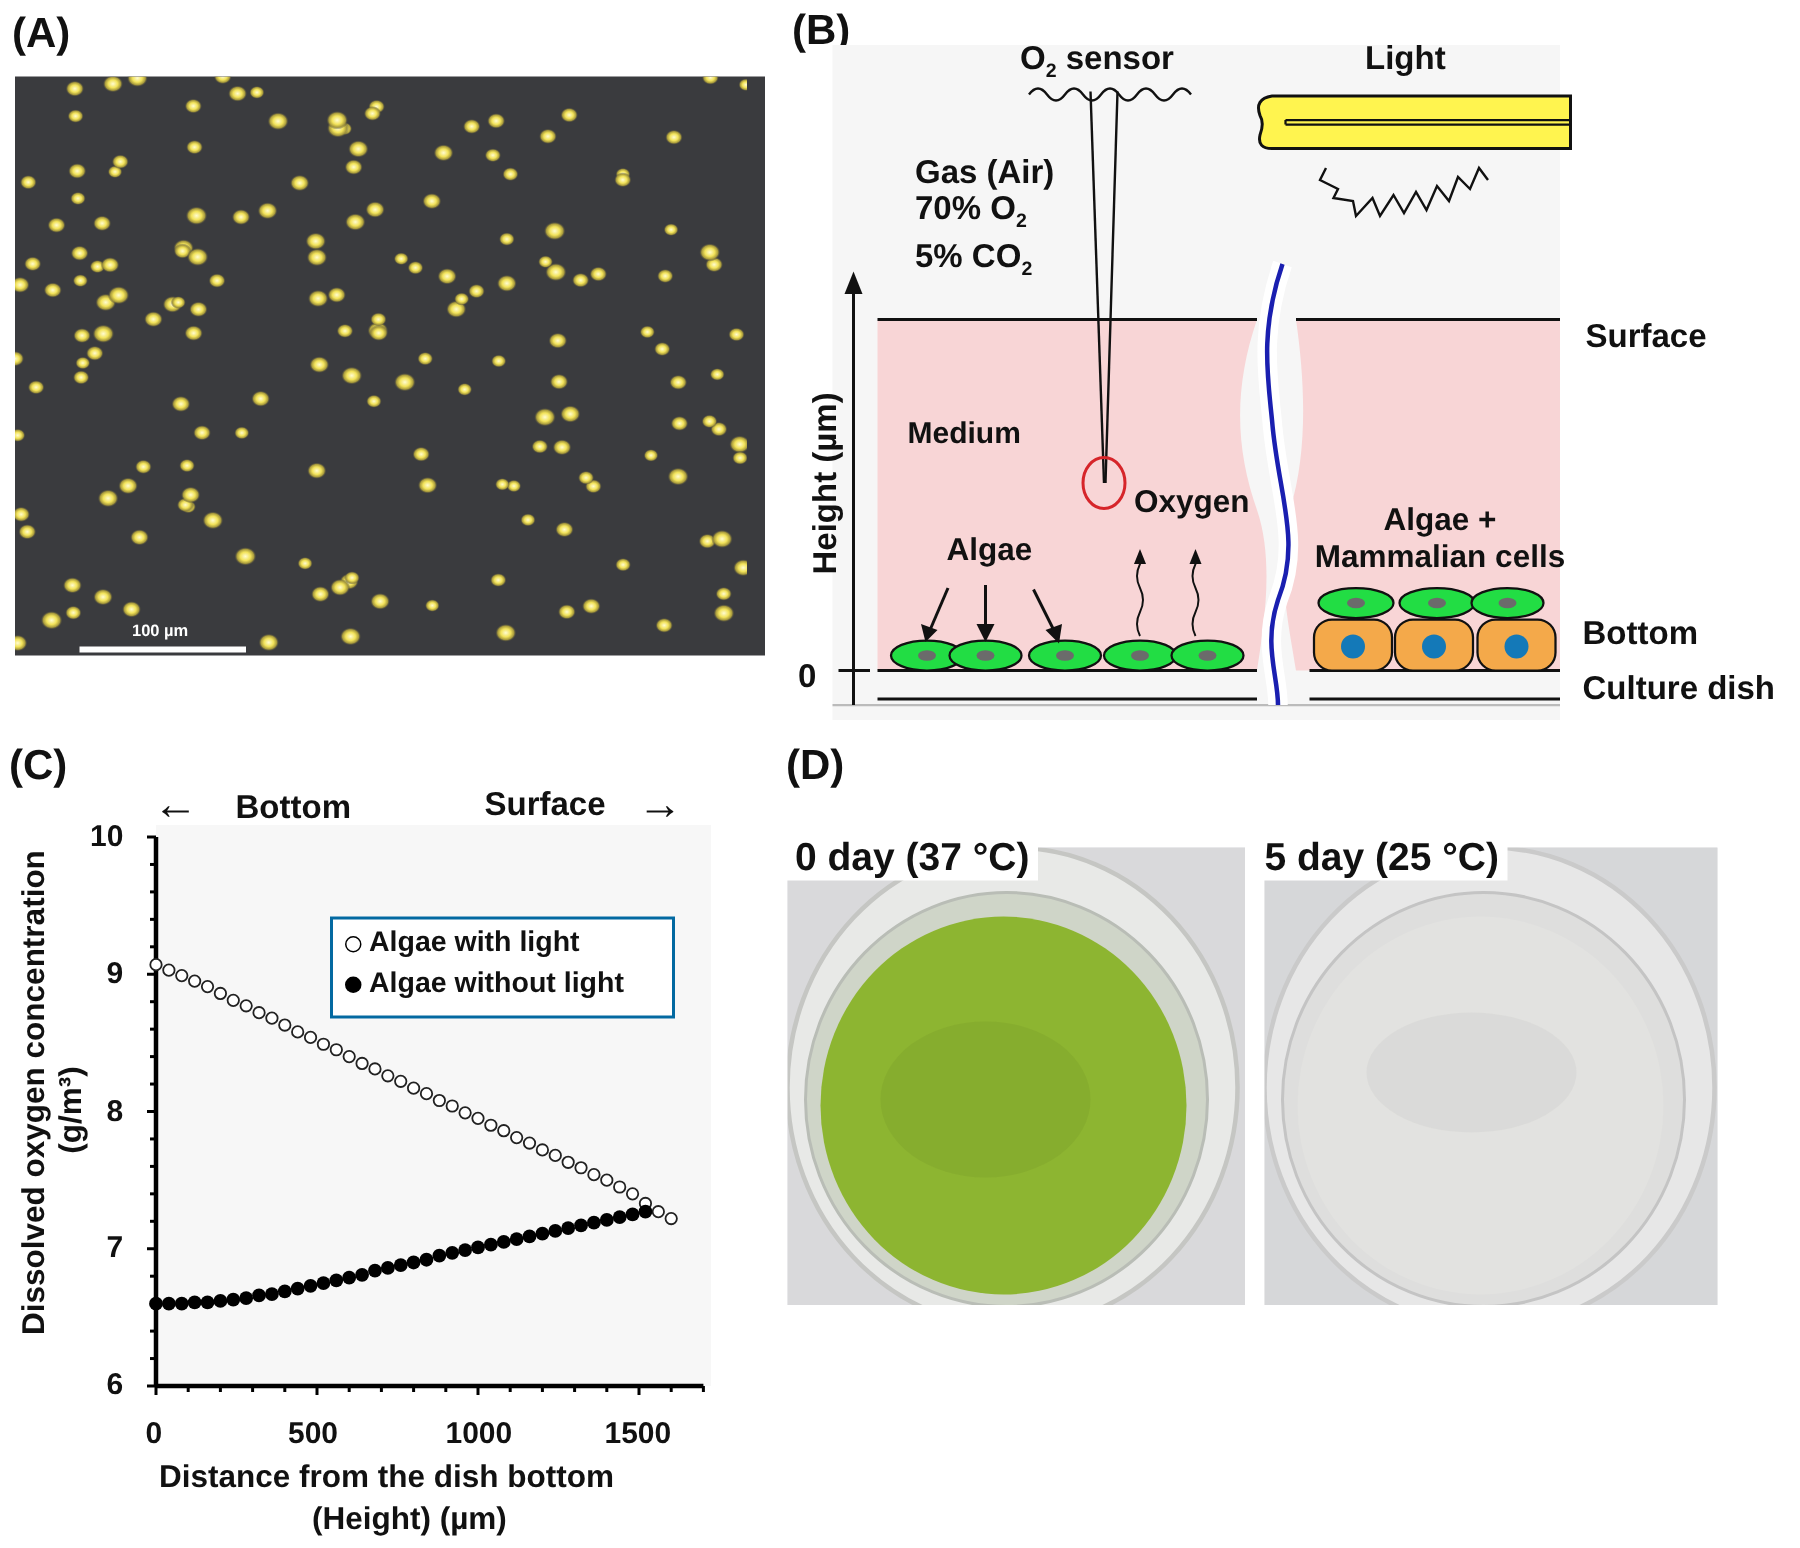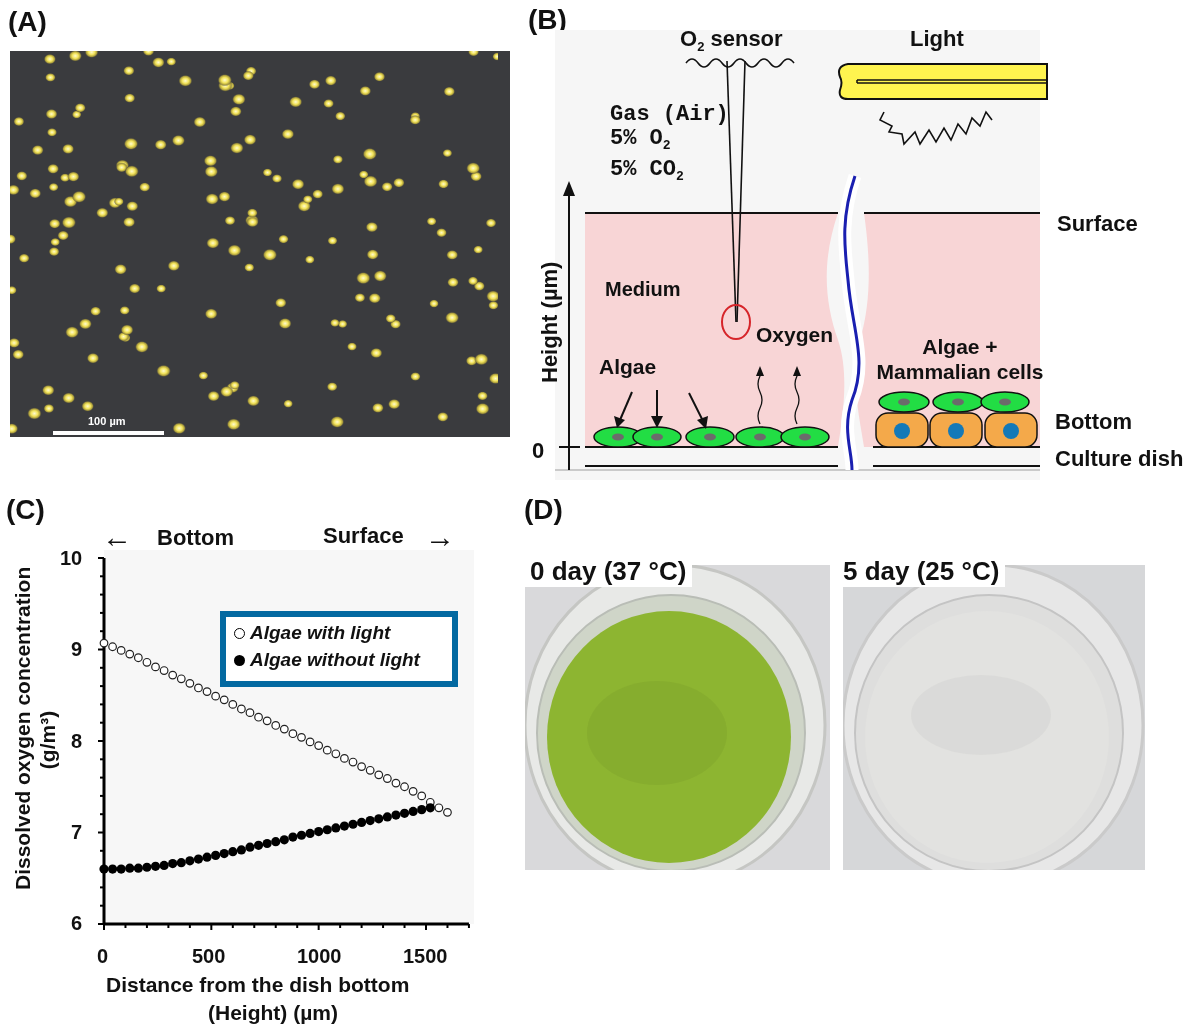--- a/index.html
+++ b/index.html
@@ -9,21 +9,21 @@
   
   #micro{position:absolute;left:10px;top:51px;width:500px;height:386px;background:#3a3b3e;overflow:hidden;}
   #micro svg{display:block;}
   .scale-bar{position:absolute;left:43px;top:380px;width:111px;height:4px;background:#fff;}
   .scale-label{position:absolute;left:78px;top:364px;font-size:11px;color:#fff;font-weight:bold;}
   .bt{position:absolute;font-weight:bold;font-size:22px;white-space:nowrap;}
   .bt sub{font-size:13px;}
   
   #chartC{position:absolute;left:0;top:490px;width:480px;height:542px;}
   .ct{position:absolute;font-weight:bold;white-space:nowrap;}
-  .legend{position:absolute;left:220px;top:121px;width:226px;height:64px;border:6px solid #0369a1;background:#fff;font-style:italic;}
+  .legend{position:absolute;left:220px;top:121px;width:226px;height:64px;border:2px solid #0369a1;background:#fff;}
   .legend-row{position:absolute;left:8px;font-weight:bold;font-size:19px;white-space:nowrap;display:flex;align-items:center;}
   .mk-open{display:inline-block;width:9px;height:9px;border:1.6px solid #000;border-radius:50%;margin-right:5px;background:#fff;}
   .mk-fill{display:inline-block;width:11px;height:11px;border-radius:50%;margin-right:5px;background:#000;}
   
   .dish-photo{position:absolute;overflow:hidden;background:#d7d7d9;}
   .dish-caption{position:absolute;background:#fff;font-weight:bold;font-size:26px;padding:0 6px;white-space:nowrap;}
 </style>
 </head>
 <body>
 
@@ -284,28 +284,28 @@
       <ellipse cx="904" cy="402" rx="6" ry="3.5" fill="#6b6b6b"></ellipse>
     <ellipse cx="958" cy="402" rx="25" ry="10" fill="#22dd44" stroke="#111" stroke-width="1.5"></ellipse>
       <ellipse cx="958" cy="402" rx="6" ry="3.5" fill="#6b6b6b"></ellipse>
     <ellipse cx="1005" cy="402" rx="24" ry="10" fill="#22dd44" stroke="#111" stroke-width="1.5"></ellipse>
       <ellipse cx="1005" cy="402" rx="6" ry="3.5" fill="#6b6b6b"></ellipse>
   </g>
 </svg>
 
 <div class="bt" style="left:680px;top:26px;"><span>O</span><sub>2</sub><span> sensor</span></div>
 <div class="bt" style="left:910px;top:26px;">Light</div>
-<div class="bt" style="left:610px;top:103px;line-height:24px;font-family:Liberation Mono, monospace;">
+<div class="bt" style="left:610px;top:103px;line-height:24px;">
   <div>Gas (Air)</div>
-  <div><span>5% O</span><sub>2</sub></div>
+  <div><span>70% O</span><sub>2</sub></div>
   <div><span>5% CO</span><sub>2</sub></div>
 </div>
 <div class="bt" style="left:605px;top:230px;font-size:20px;margin-top:48px;">Medium</div>
 <div class="bt" style="left:756px;top:323px;font-size:21px;">Oxygen</div>
-<div class="bt" style="left:599px;top:355px;font-size:21px;">Algae</div>
+<div class="bt" style="left:631px;top:355px;font-size:21px;">Algae</div>
 <div class="bt" style="left:875px;top:334px;font-size:21px;text-align:center;width:170px;line-height:25px;">
   <div>Algae +</div>
   <div>Mammalian cells</div>
 </div>
 <div class="bt" style="left:1057px;top:211px;">Surface</div>
 <div class="bt" style="left:1055px;top:409px;">Bottom</div>
 <div class="bt" style="left:1055px;top:446px;">Culture dish</div>
 <div class="bt" style="left:532px;top:438px;">0</div>
 <div class="bt" style="left:490px;top:310px;transform:rotate(-90deg);transform-origin:center;width:120px;text-align:center;">Height (µm)</div>
 

